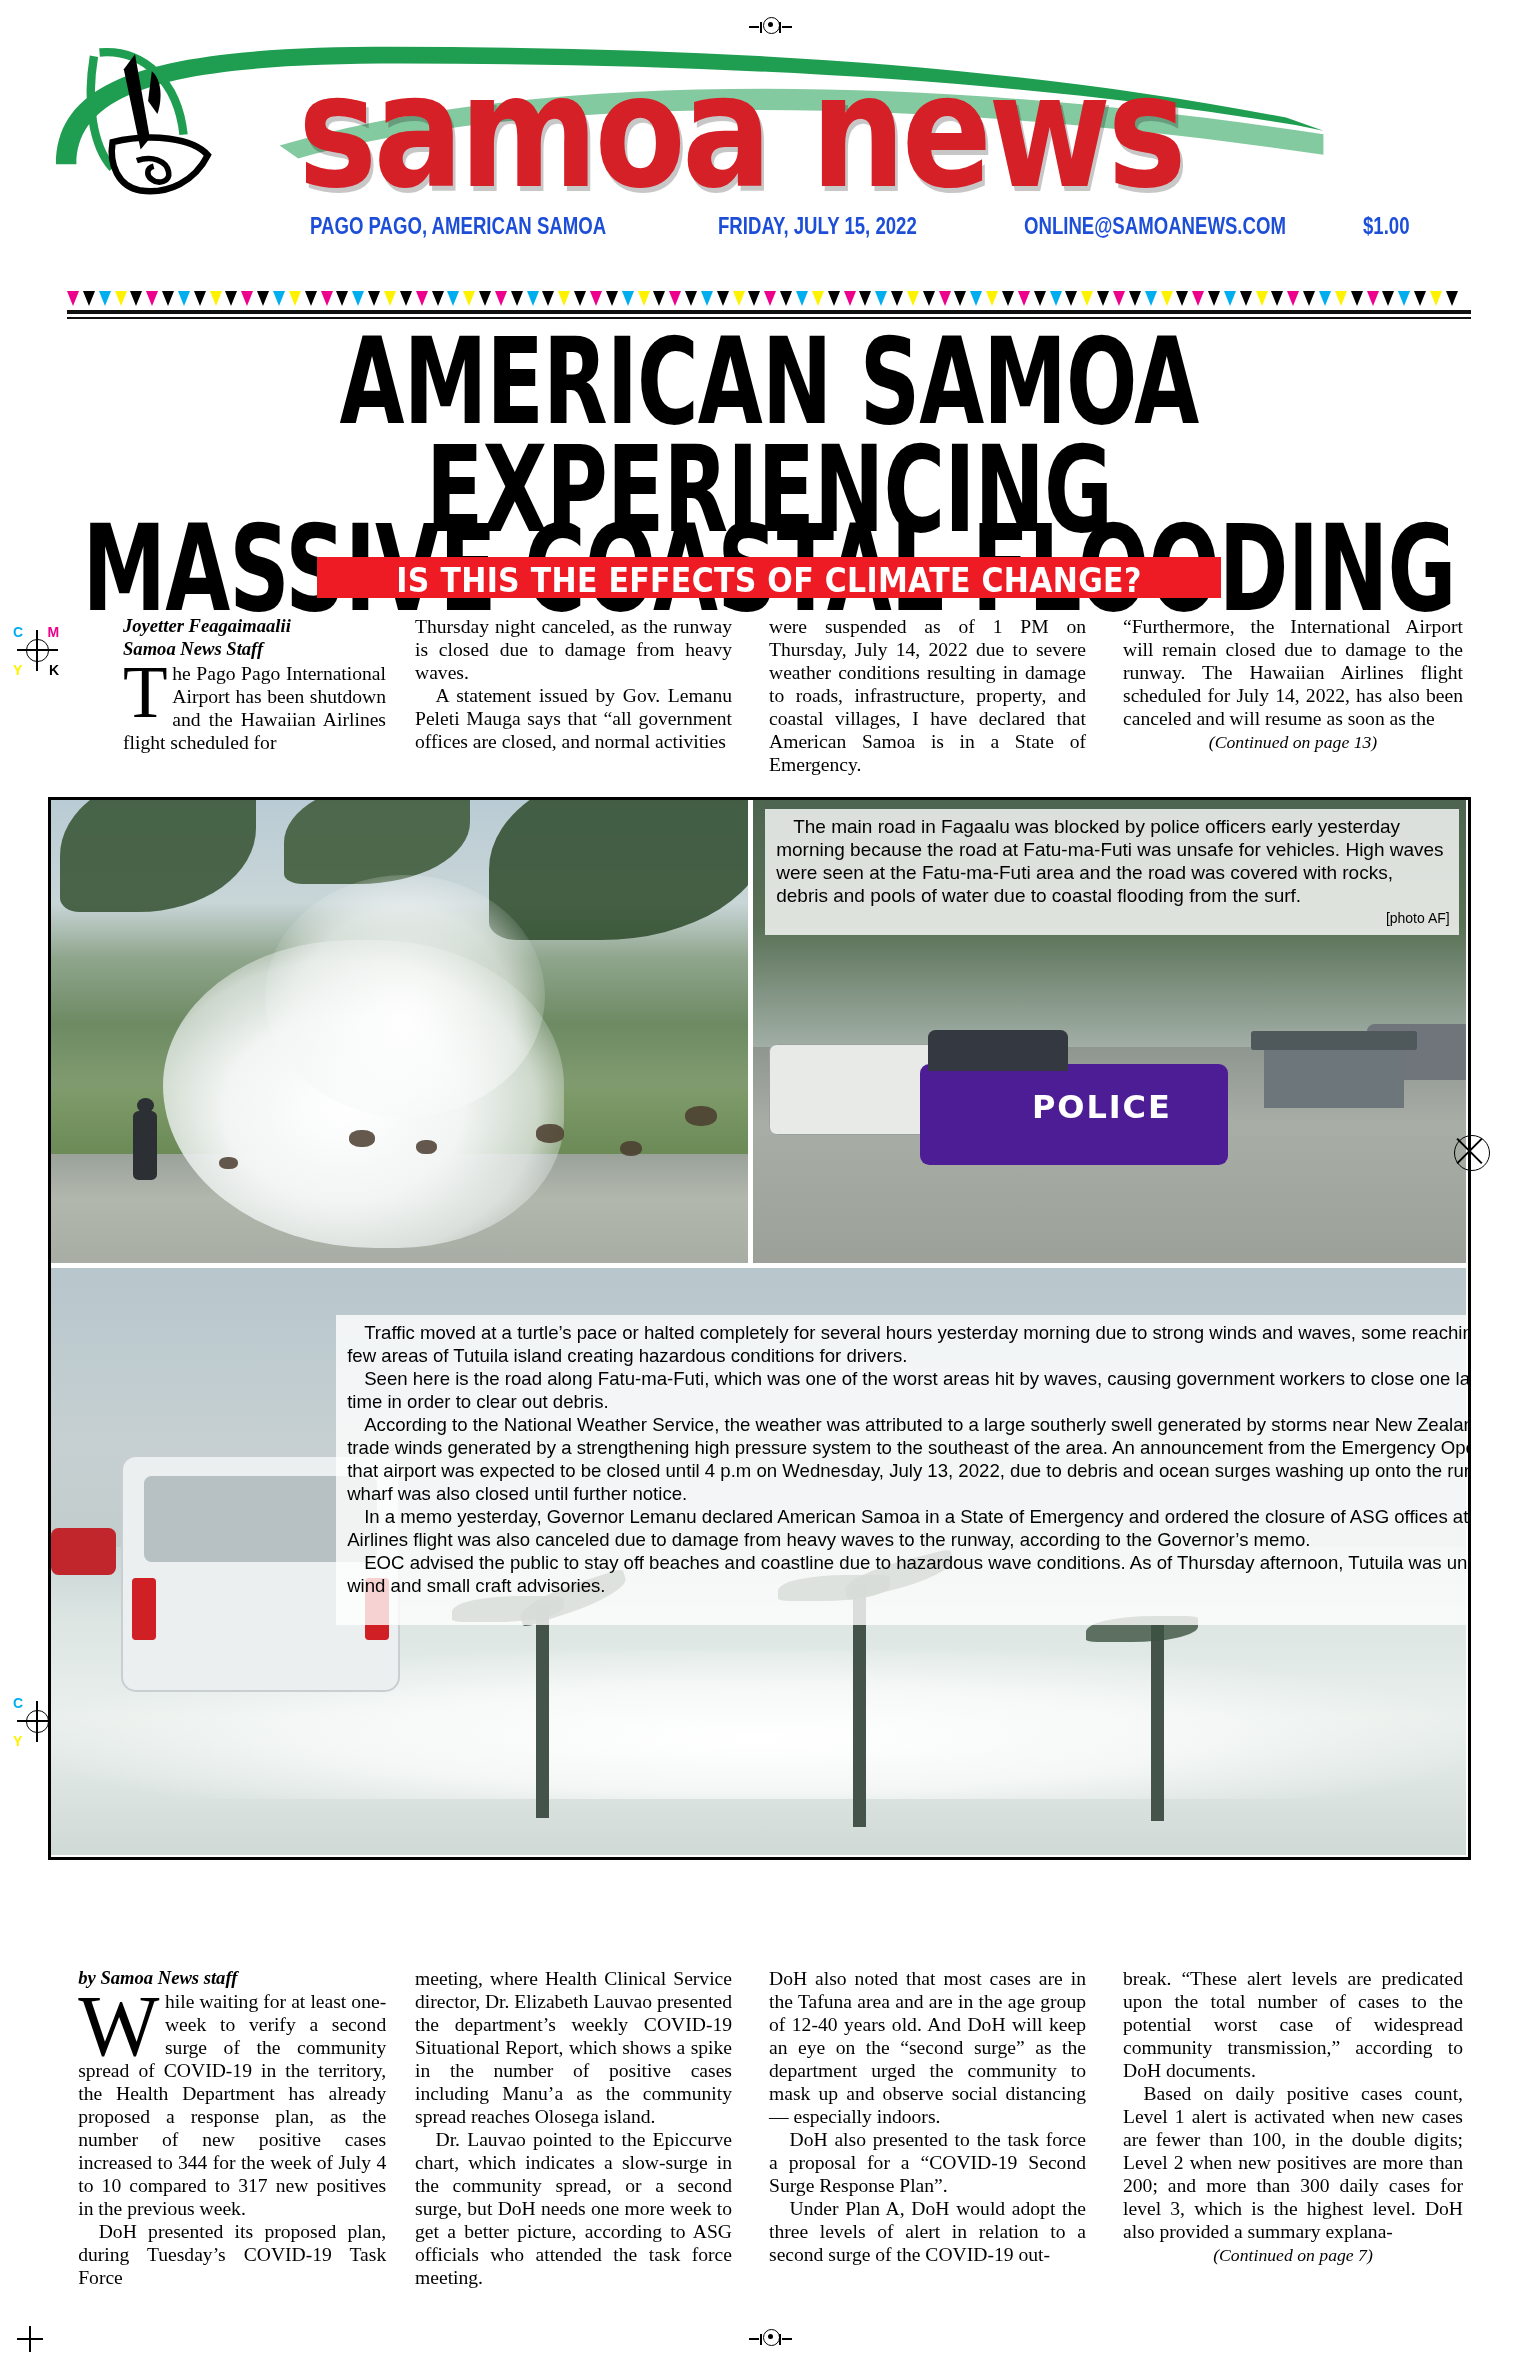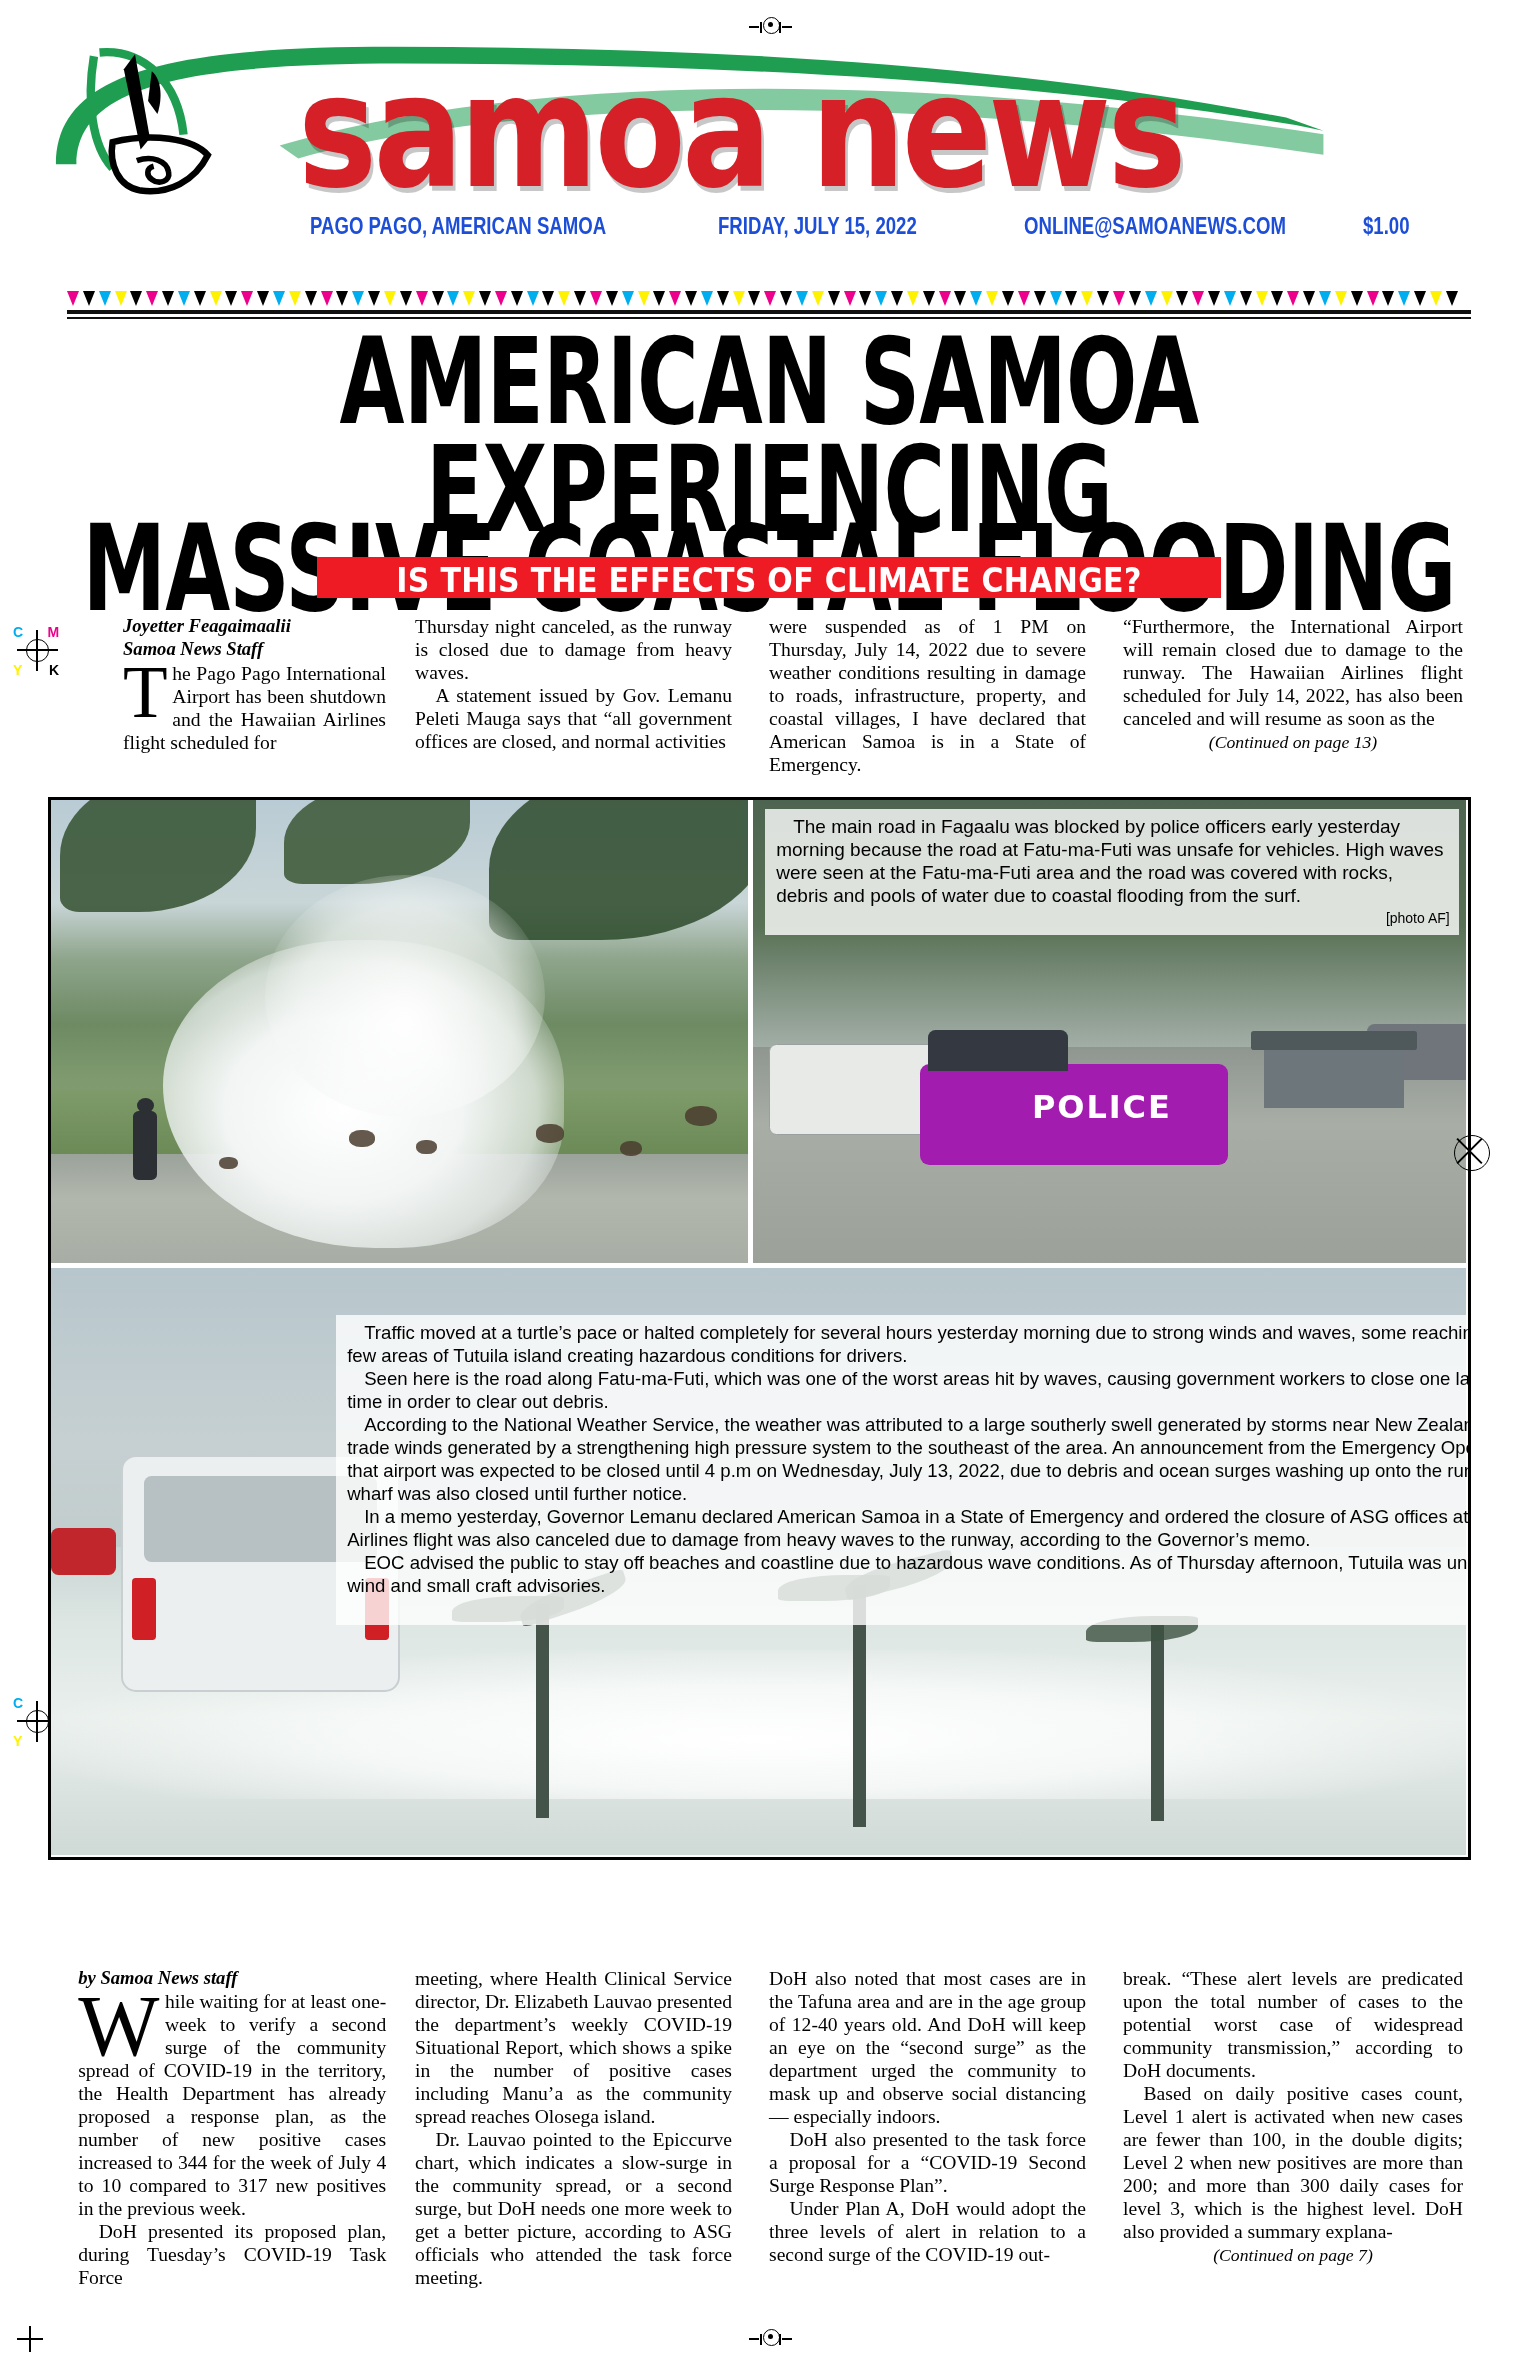--- a/index.html
+++ b/index.html
@@ -100,21 +100,21 @@
   .lf-palm{position:absolute;background:#2f4a2c;border-radius:60% 10% 60% 10%;opacity:.85;}
   .lf-cop{position:absolute;left:82px;bottom:86px;width:24px;height:69px;background:#2c2f33;border-radius:5.6px;}
   .lf-cop:after{content:"";position:absolute;left:3.7px;top:-13px;width:17px;height:15px;background:#2c2f33;border-radius:50%;}
   .rock{position:absolute;background:#4a3c2e;border-radius:45%;opacity:.85;}
 
   .rt-sky{background:linear-gradient(#c2cbd0 0%,#ccd3d6 40%,#c3cacb 100%);}
   .rt-trees{position:absolute;left:0;top:0;width:100%;height:280px;
     background:linear-gradient(180deg,#39523a 0%,#45603f 45%,rgba(80,102,73,.2) 100%);opacity:.85;}
   .rt-road{position:absolute;left:0;bottom:0;width:100%;height:219px;
     background:linear-gradient(#8f9690 0%,#a8aea6 35%,#9ba199 100%);}
-  .rt-truck{position:absolute;left:168px;bottom:101px;width:308px;height:101px;background:#a21caf;border-radius:9.3px;}
+  .rt-truck{position:absolute;left:168px;bottom:101px;width:308px;height:101px;background:#4c1d95;border-radius:9.3px;}
   .rt-truck .cab{position:absolute;left:7.5px;top:-34px;width:140px;height:41px;background:#343840;border-radius:7.5px 7.5px 0 0;}
   .rt-truck .txt{position:absolute;left:112px;top:24px;color:#fff;font-family:"DejaVu Sans",sans-serif;
     font-weight:bold;font-size:32px;letter-spacing:1.9px;}
   .rt-bus{position:absolute;left:17px;bottom:131px;width:168px;height:89px;background:#e8eae7;border-radius:7.5px;border:1.9px solid #9aa0a0;}
   .rt-car{position:absolute;background:#8e9398;border-radius:7.5px;}
   .rt-shelter{position:absolute;right:62px;bottom:158px;width:140px;height:60px;background:#6d767a;}
   .rt-shelter:before{content:"";position:absolute;left:-13px;top:-17px;width:166px;height:18.6px;background:#4f585b;border-radius:2.8px;}
 
   .bt-sky{background:linear-gradient(#b7c6cc 0%,#c6d0d2 30%,#c0cbcb 55%,#aebbb9 100%);}
   .bt-sea{position:absolute;left:0;bottom:0;width:100%;height:308px;

